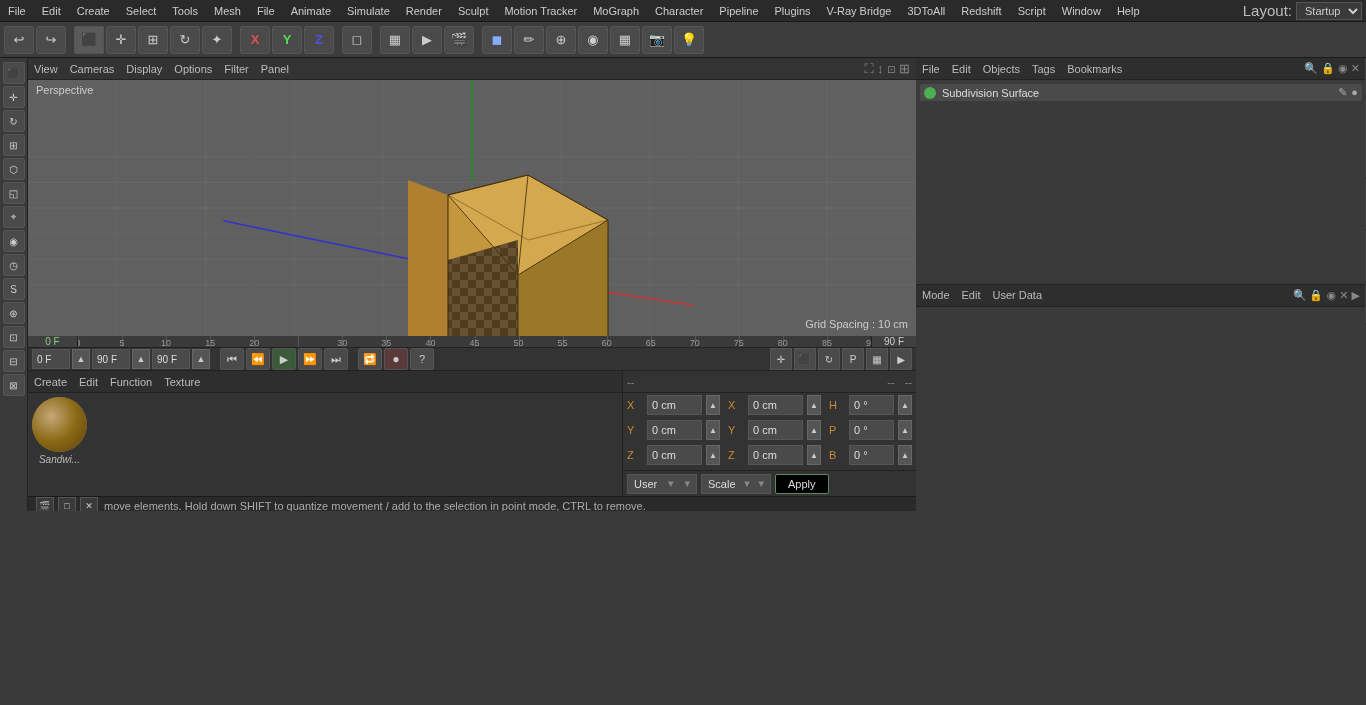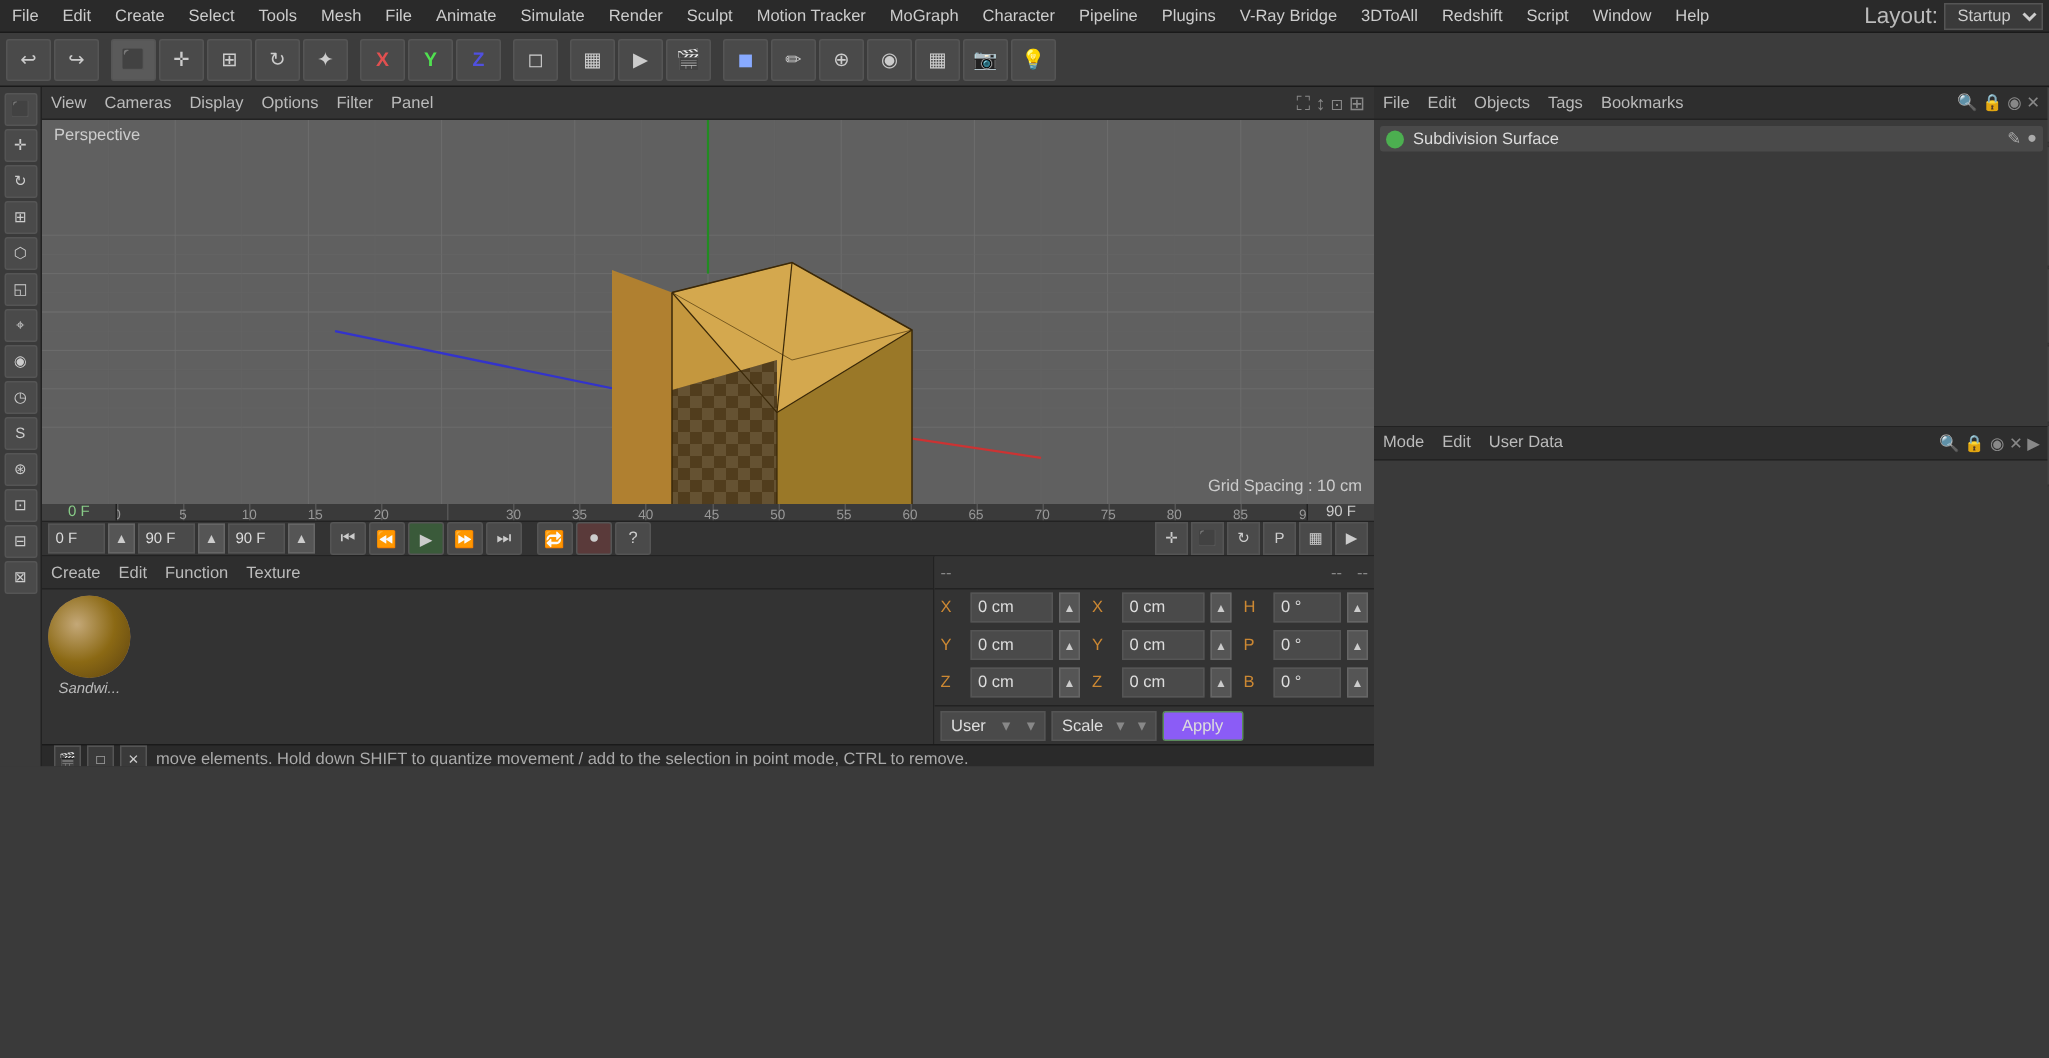--- a/index.html
+++ b/index.html
@@ -118,21 +118,21 @@
       height: 26px; background: #333; display: flex; align-items: center; padding: 0 4px; gap: 4px;
       border-top: 1px solid #222;
     }
     .bb-select {
       background: #4a4a4a; border: 1px solid #555; height: 20px; display: flex; align-items: center;
       padding: 0 6px; font-size: 11px; color: #ddd; min-width: 70px; cursor: pointer;
       position: relative;
     }
     .bb-select::after { content: '▾'; margin-left: auto; color: #888; }
     .bb-apply-btn {
-      background: #8b5cf6; border: 1px solid #5a8a5a; height: 20px; display: flex; align-items: center;
+      background: #000000; border: 1px solid #5a8a5a; height: 20px; display: flex; align-items: center;
       padding: 0 12px; font-size: 11px; color: #ddd; cursor: pointer; border-radius: 2px;
     }
     #mat-header {
       height: 22px; background: #2e2e2e; display: flex; align-items: center; padding: 0 6px; gap: 12px;
       border-bottom: 1px solid #222;
     }
     .mat-menu { font-size: 11px; color: #bbb; cursor: pointer; }
     #mat-content { flex: 1; display: flex; align-items: flex-start; padding: 4px; gap: 4px; font-style: italic; }
     #mat-thumb {
       width: 55px; height: 55px; background: #8B7355; border-radius: 50%; display: flex; align-items: center; justify-content: center;

